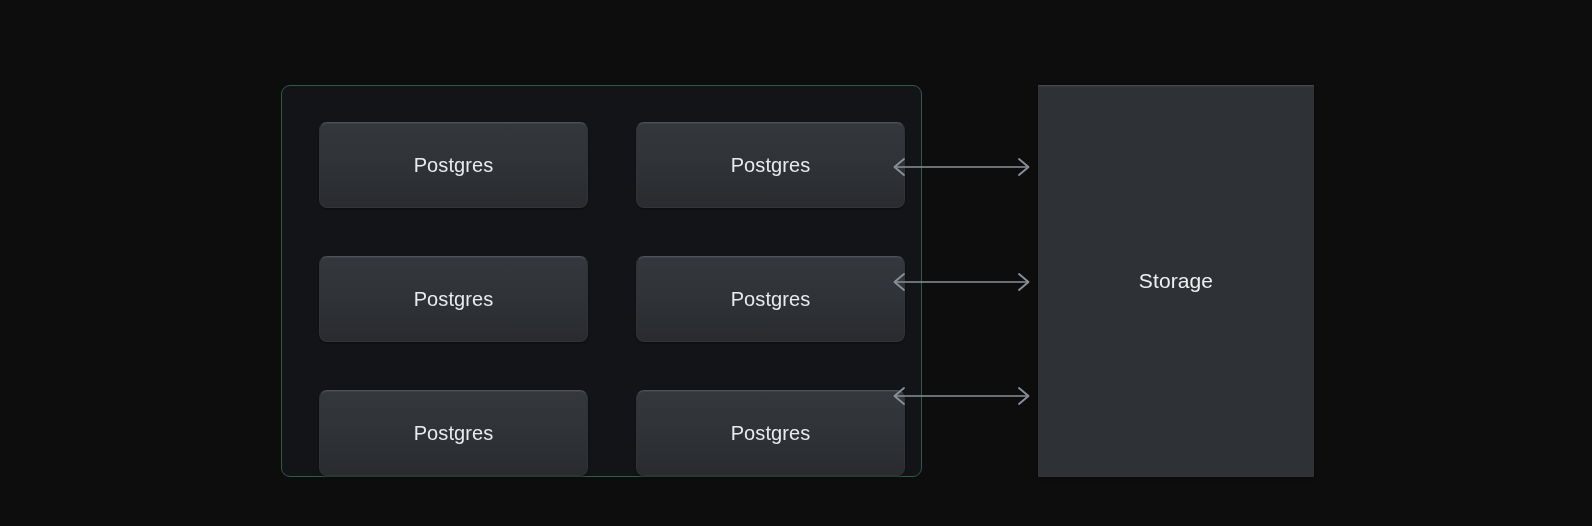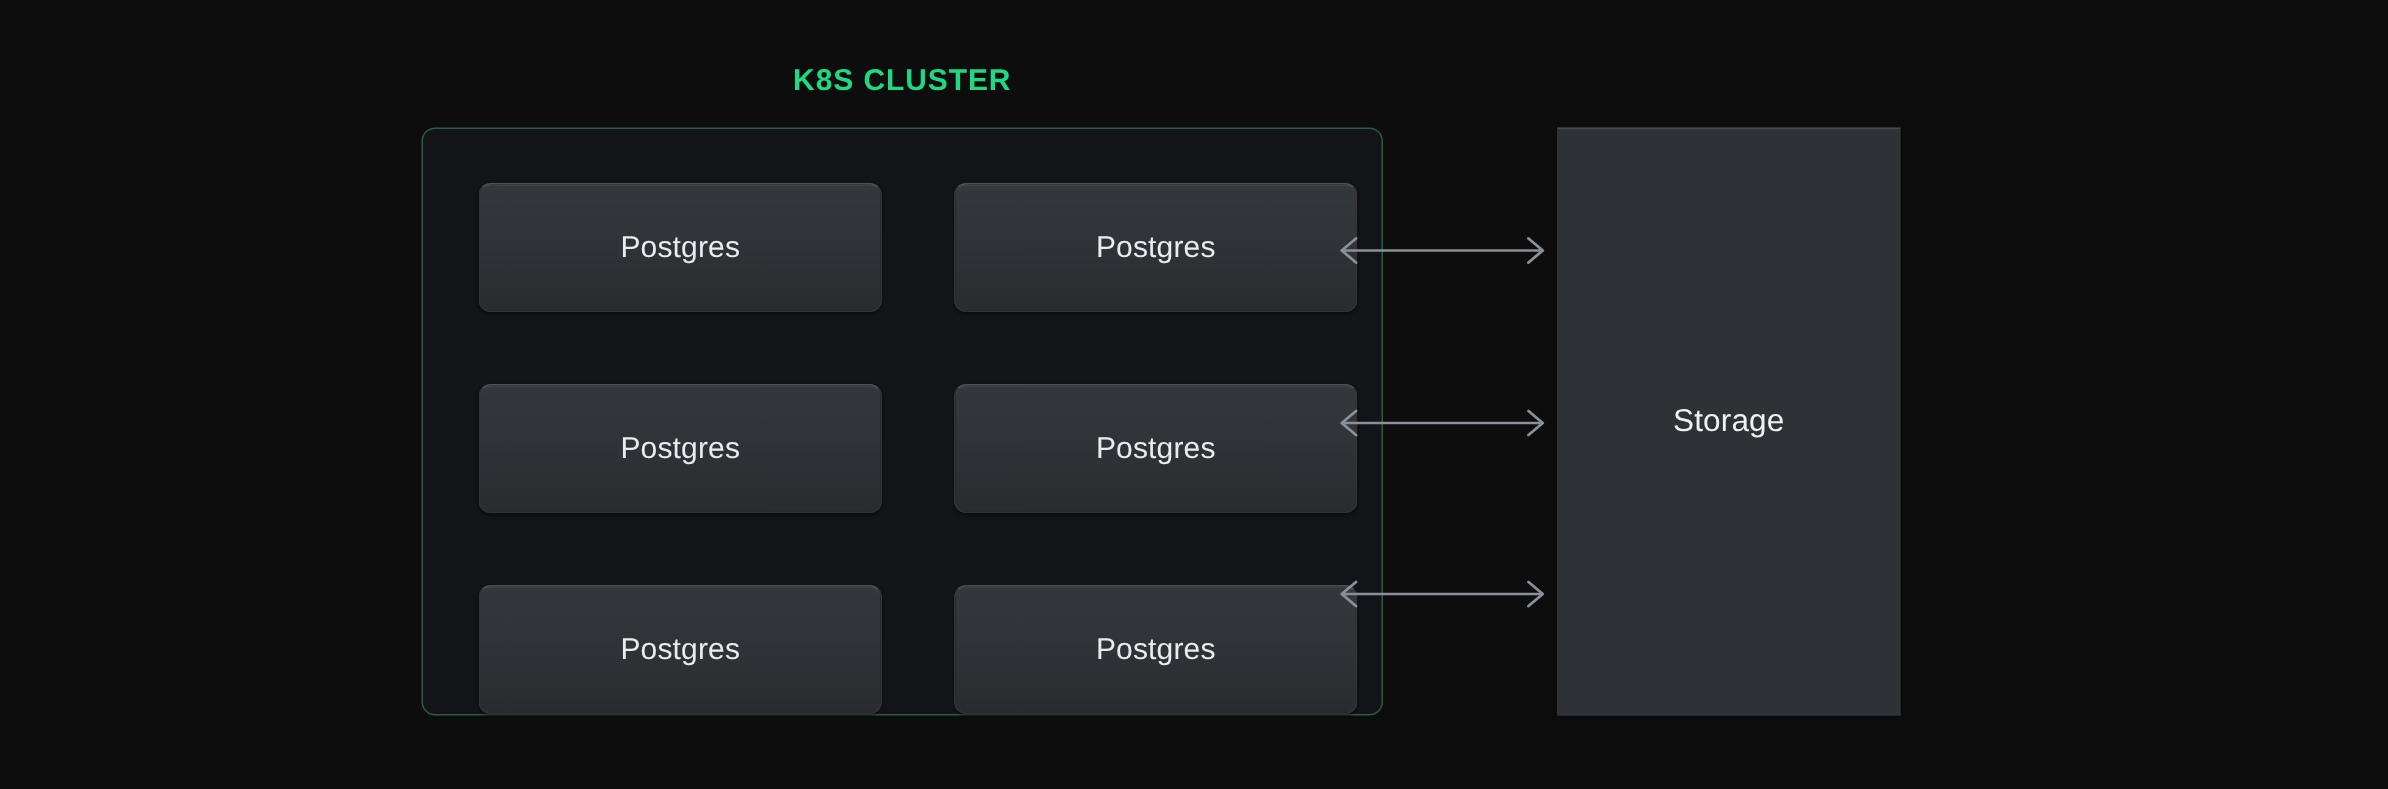--- a/index.html
+++ b/index.html
@@ -102,21 +102,21 @@
   #connector-2 { top: 269px; }
   #connector-3 { top: 383px; }
 
   .connector svg { display: block; width: 143px; height: 26px; }
 
   
   #storage-box {
     position: absolute;
     left: 1038px;
     top: 85px;
-    width: 229px;
+    width: 276px;
     height: 392px;
     border-radius: 0;
     background: #2e3135;
     border: 1px solid #303338;
     border-top: 1px solid #46494f;
     box-shadow: inset 0 1px 0 rgba(255,255,255,0.04),
                 0 1px 3px rgba(0,0,0,0.4);
     display: flex;
     align-items: center;
     justify-content: center;
@@ -128,21 +128,20 @@
     line-height: 26px;
     letter-spacing: 0.1px;
     white-space: nowrap;
   }
 </style>
 </head>
 <body>
 
 <div id="diagram-stage">
 
-  <div id="cluster-title">K8S CLUSTER</div>
 
   <div id="cluster-box"></div>
 
   <div id="pod-grid">
 
     <div class="pod-box">
       <span class="pod-label">Postgres</span>
     </div>
 
     <div class="pod-box">

